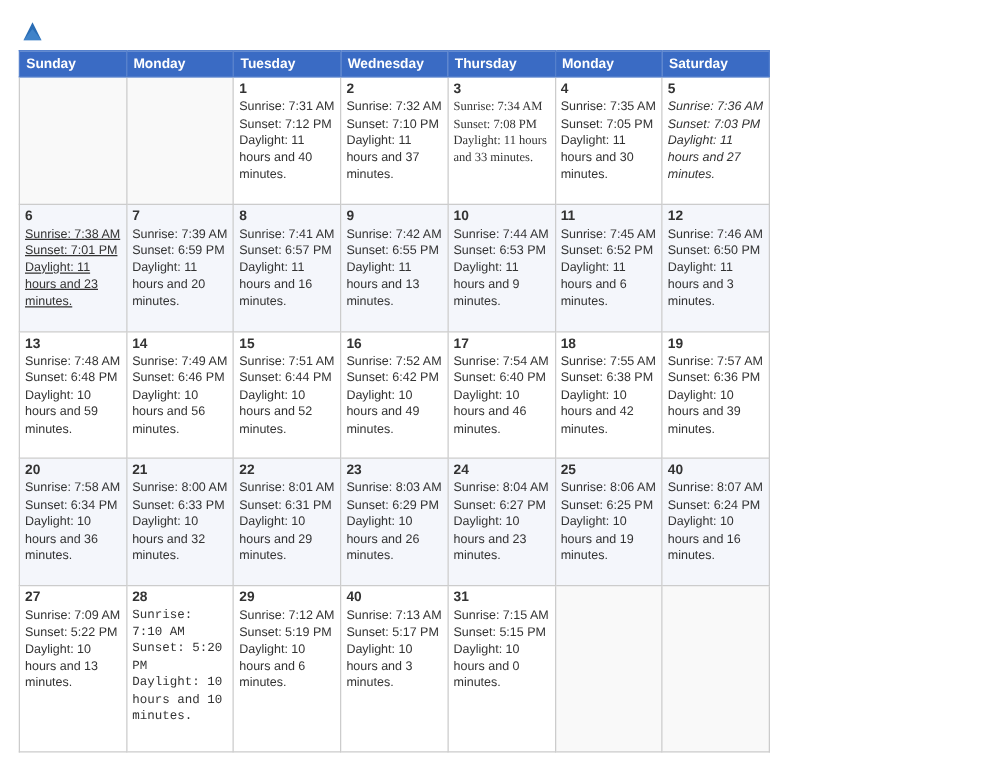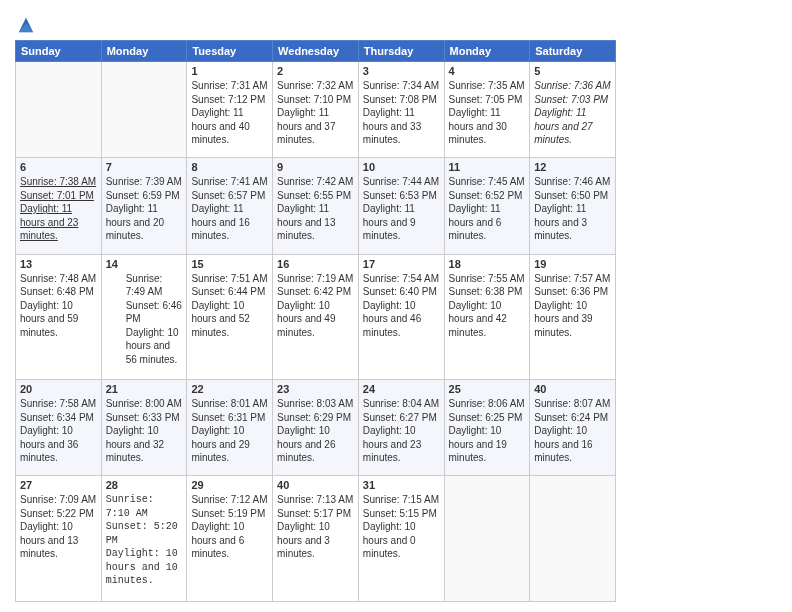--- a/index.html
+++ b/index.html
@@ -149,21 +149,21 @@
 Daylight: 11 hours and 40 minutes.</div>
           </td>
           <td>
             <span class="day-num">2</span>
             <div class="day-info" style="white-space: pre-line;">Sunrise: 7:32 AM
 Sunset: 7:10 PM
 Daylight: 11 hours and 37 minutes.</div>
           </td>
           <td>
             <span class="day-num">3</span>
-            <div class="day-info" style="white-space: pre-line;">Sunrise: 7:34 AM
+            <div class="day-info" style="white-space: pre-line; font-family: Liberation Serif, serif;">Sunrise: 7:34 AM
 Sunset: 7:08 PM
 Daylight: 11 hours and 33 minutes.</div>
           </td>
           <td>
             <span class="day-num">4</span>
             <div class="day-info" style="white-space: pre-line;">Sunrise: 7:35 AM
 Sunset: 7:05 PM
 Daylight: 11 hours and 30 minutes.</div>
           </td>
           <td>
@@ -219,33 +219,33 @@
         </tr>
         <tr>
           <td>
             <span class="day-num">13</span>
             <div class="day-info" style="white-space: pre-line;">Sunrise: 7:48 AM
 Sunset: 6:48 PM
 Daylight: 10 hours and 59 minutes.</div>
           </td>
           <td>
             <span class="day-num">14</span>
-            <div class="day-info" style="white-space: pre-line; margin-left: 20px;">Sunrise: 7:49 AM
+            <div class="day-info" style="white-space: pre-line;">Sunrise: 7:49 AM
 Sunset: 6:46 PM
 Daylight: 10 hours and 56 minutes.</div>
           </td>
           <td>
             <span class="day-num">15</span>
             <div class="day-info" style="white-space: pre-line;">Sunrise: 7:51 AM
 Sunset: 6:44 PM
 Daylight: 10 hours and 52 minutes.</div>
           </td>
           <td>
             <span class="day-num">16</span>
-            <div class="day-info" style="white-space: pre-line;">Sunrise: 7:19 AM
+            <div class="day-info" style="white-space: pre-line;">Sunrise: 7:52 AM
 Sunset: 6:42 PM
 Daylight: 10 hours and 49 minutes.</div>
           </td>
           <td>
             <span class="day-num">17</span>
             <div class="day-info" style="white-space: pre-line;">Sunrise: 7:54 AM
 Sunset: 6:40 PM
 Daylight: 10 hours and 46 minutes.</div>
           </td>
           <td>

